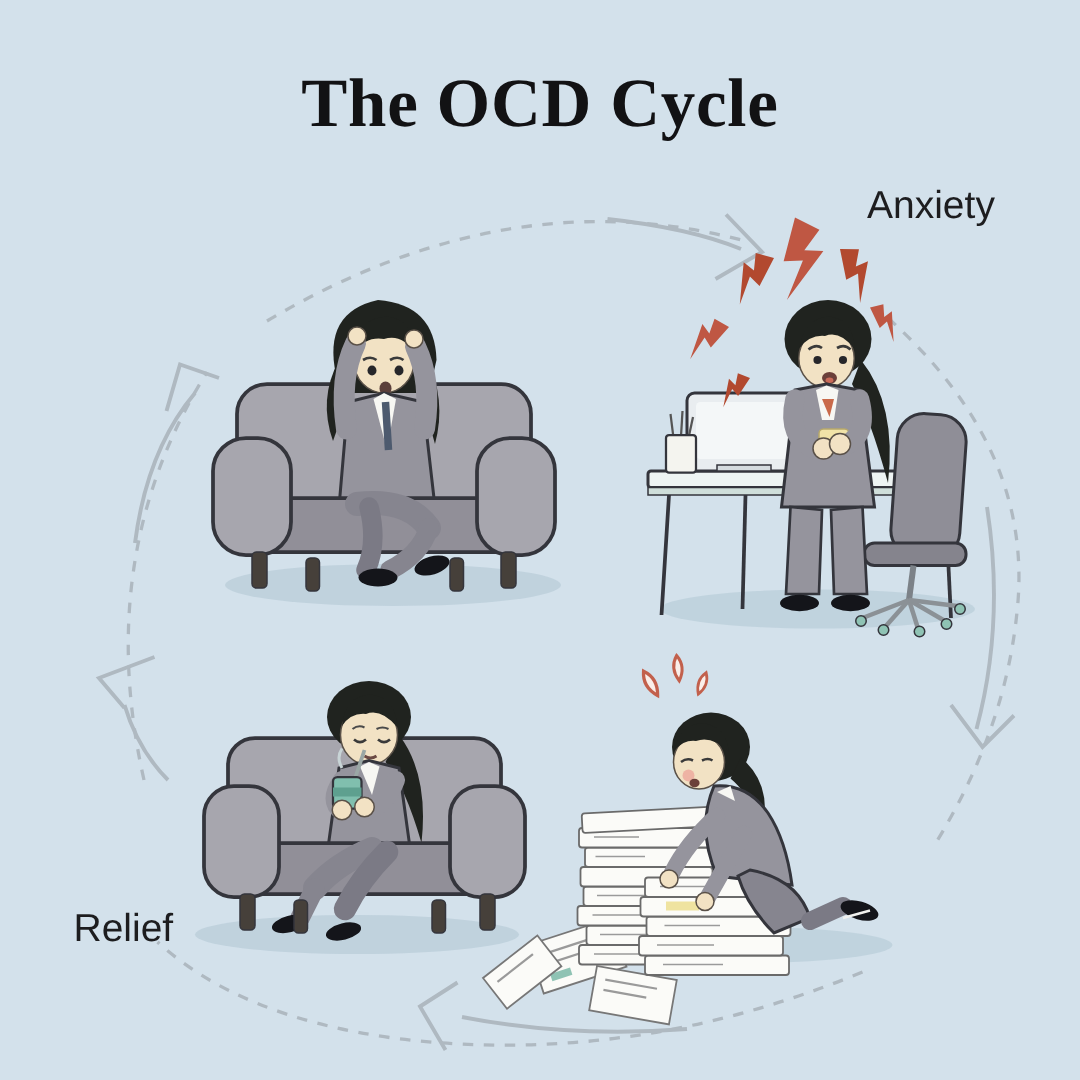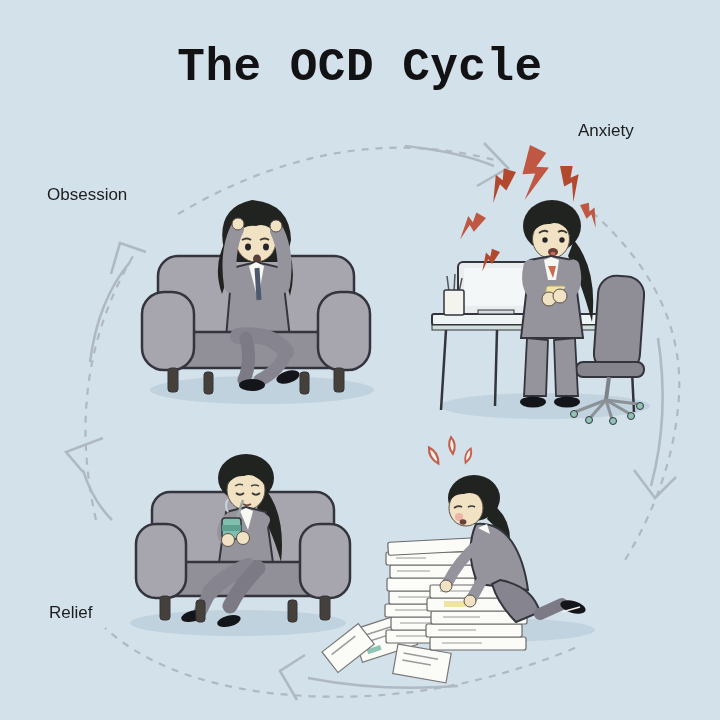--- a/index.html
+++ b/index.html
@@ -1,35 +1,34 @@
 <!DOCTYPE html>
 <html><head>
 <meta charset="utf-8">
 <style>
   html,body{margin:0;padding:0;background:#d3e1eb;}
   .canvas{position:relative;width:720px;height:720px;background:#d3e1eb;overflow:hidden;
           font-family:"Liberation Sans",sans-serif;}
   .title{position:absolute;top:42px;left:0;width:720px;margin:0;text-align:center;
-         font-family:Liberation Mono, monospace;font-weight:700;font-size:46px;
+         font-family:Liberation Serif, serif;font-weight:700;font-size:46px;
          letter-spacing:.5px;color:#121214;}
-  .stage-label{position:absolute;font-size:17px;color:#1d1d1f;white-space:nowrap;}
+  .stage-label{position:absolute;font-size:26px;color:#1d1d1f;white-space:nowrap;}
   #label-obsession{left:47px;top:185px;}
   #label-anxiety{left:578px;top:121px;}
   #label-compulsion{left:522px;top:643px;}
   #label-relief{left:49px;top:603px;}
   svg.scene{position:absolute;left:0;top:0;}
 </style>
 </head>
 <body>
 
 <div class="canvas">
 
   <h1 class="title">The OCD Cycle</h1>
 
-  <div class="stage-label" id="label-obsession">Obsession</div>
   <div class="stage-label" id="label-anxiety">Anxiety</div>
   <div class="stage-label" id="label-relief">Relief</div>
 
   <svg class="scene" width="720" height="720" viewBox="0 0 720 720">
     <defs>
       <path id="bolt" d="M0 0 L15 5 L8 18 L19 17 L2 48 L8 24 L-3 26 Z"></path>
       <path id="drop" d="M0 -9 Q 5.5 -1 0 8 Q -5.5 -1 0 -9 Z"></path>
     </defs>
 
     <g stroke="#a9b3ba" fill="none" opacity="0.85">

